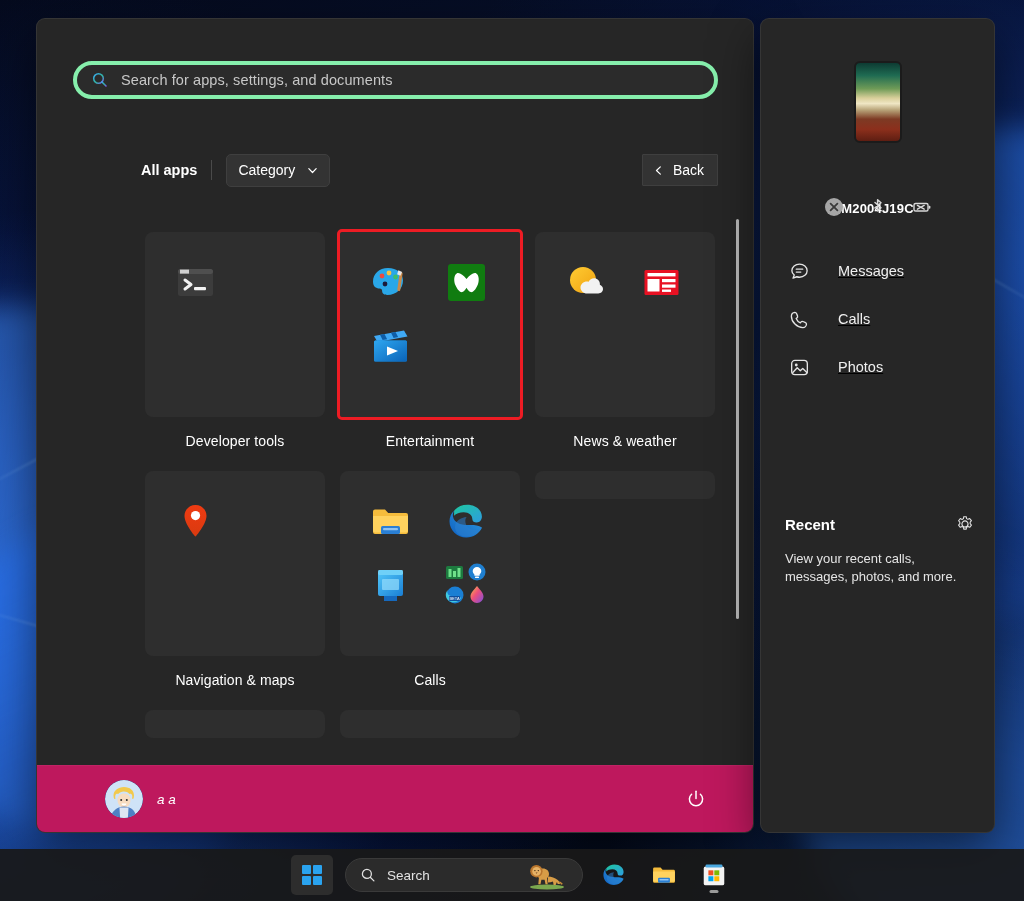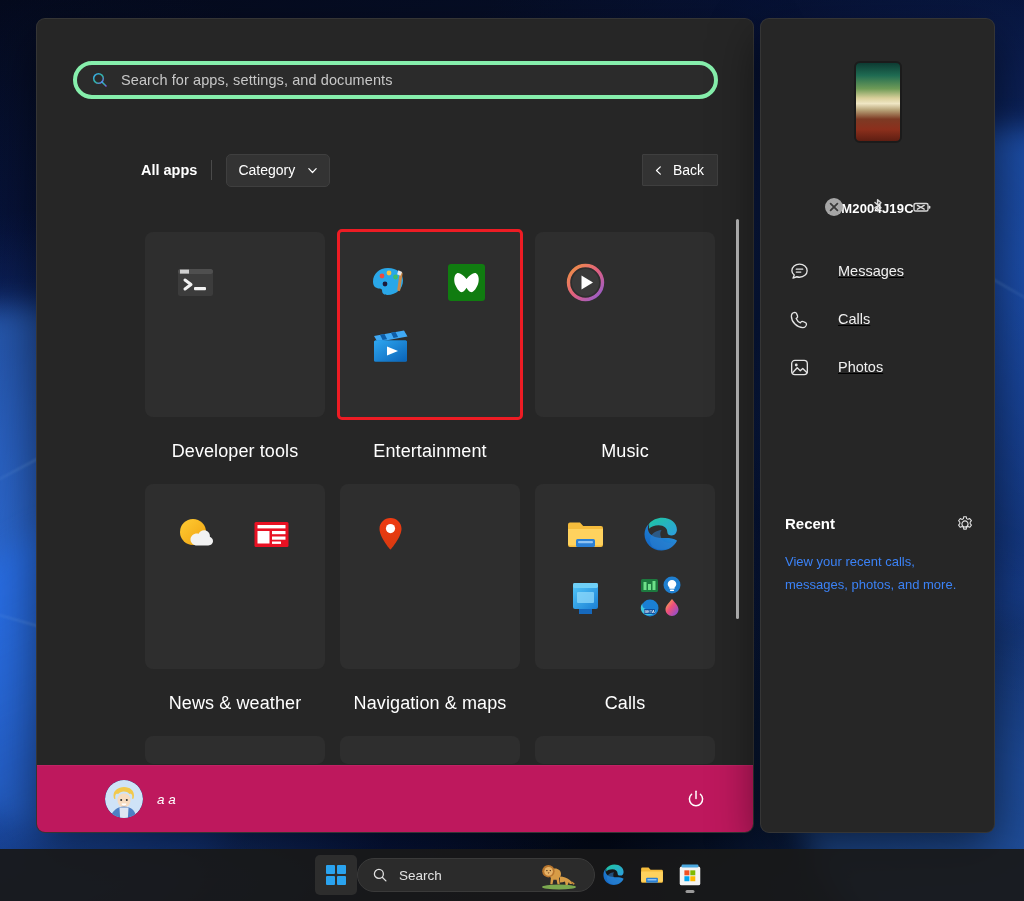--- a/index.html
+++ b/index.html
@@ -115,22 +115,22 @@
     border-radius: 8px;
     padding: 28px 0 0 28px;
   }
   .tile.selected { outline: 3px solid #ed1c24; outline-offset: 0px; border-radius: 2px; }
   .icon-grid {
     display: grid; grid-template-columns: repeat(2, 56px);
     column-gap: 20px; row-gap: 18px;
   }
   .app-ico { width: 45px; height: 45px; position: relative; }
   .tile-label {
-    text-align: center; color: #ffffff; font-size: 18px;
-    margin-top: 24px; letter-spacing: .1px;
+    text-align: center; color: #ffffff; font-size: 14px;
+    margin-top: 16px; letter-spacing: .1px;
   }
   .tile.partial { height: 28px; }
 
   
   #apps-scrollbar {
     position: absolute; right: 14px; top: 200px;
     width: 3px; height: 400px;
     background: #b9b9b9; border-radius: 2px;
     cursor: pointer;
   }
@@ -191,35 +191,35 @@
   #phone-nav { position: absolute; top: 228px; left: 28px; width: 180px; }
   .nav-item {
     display: flex; align-items: center; gap: 28px;
     height: 48px; cursor: pointer; text-decoration: underline;
   }
   .nav-item .ni { width: 21px; height: 21px; flex: none; }
   .nav-item span { color: #f0f0f0; font-size: 14.5px; }
 
   #recent-head {
     position: absolute; top: 496px; left: 24px; right: 20px;
-    display: flex; align-items: flex-start; justify-content: space-between;
+    display: flex; align-items: center; justify-content: space-between;
   }
   #recent-title { color: #ffffff; font-size: 15px; font-weight: 700; }
   #recent-gear { width: 18px; height: 18px; cursor: pointer; }
   #recent-desc {
     position: absolute; top: 531px; left: 24px; width: 190px;
-    color: #3b82f6; font-size: 13px; line-height: 23px;
+    color: #e5e5e5; font-size: 13px; line-height: 18px;
   }
 
   
   #taskbar {
     position: absolute; left: 0; bottom: 0;
     width: 100%; height: 52px;
     background: rgba(25,25,25,0.93);
-    display: flex; align-items: center; justify-content: center; 
+    display: flex; align-items: center; justify-content: center; gap: 12px;
   }
   #start-button {
     width: 42px; height: 40px; border-radius: 5px;
     background: #2d2d2d;
     display: flex; align-items: center; justify-content: center;
     cursor: pointer;
   }
   #taskbar-search {
     width: 238px; height: 34px;
     background: #2b2b2b; border: 1px solid #3a3a3a;
@@ -337,41 +337,20 @@
                 </linearGradient>
                   </defs>
                 <polygon points="19,23.5 30,28 19,32.5" fill="#ffffff"></polygon>
               </svg>
             </div>
           </div>
         </div>
         <div class="tile-label">Entertainment</div>
       </div>
 
-      <div class="tile-wrap">
-        <div class="tile">
-          <div class="icon-grid">
-            <div class="app-ico">
-              <svg viewBox="0 0 45 45" width="45" height="45">
-                <defs>
-                    <linearGradient id="mpg" x1="0" y1="0" x2="1" y2="1">
-                  <stop offset="0%" stop-color="#f0953e"></stop>
-                      <stop offset="50%" stop-color="#e2607f"></stop>
-                  <stop offset="100%" stop-color="#8b5cd6"></stop>
-                </linearGradient>
-                  </defs>
-                <circle cx="22.5" cy="22.5" r="17" fill="none" stroke="url(#mpg)" stroke-width="3.4"></circle>
-                <circle cx="22.5" cy="22.5" r="13.6" fill="#3a3a3a"></circle>
-                <polygon points="18.5,15.5 30,22.5 18.5,29.5" fill="#ffffff"></polygon>
-              </svg>
-            </div>
-          </div>
-        </div>
-        <div class="tile-label">Music</div>
-      </div>
 
       <div class="tile-wrap">
         <div class="tile">
           <div class="icon-grid">
             <div class="app-ico">
               <svg viewBox="0 0 45 45" width="45" height="45">
                 <defs>
                     <linearGradient id="sung" x1="0" y1="0" x2="1" y2="1">
                   <stop offset="0%" stop-color="#ffcc33"></stop>
                       <stop offset="100%" stop-color="#f0a211"></stop>

